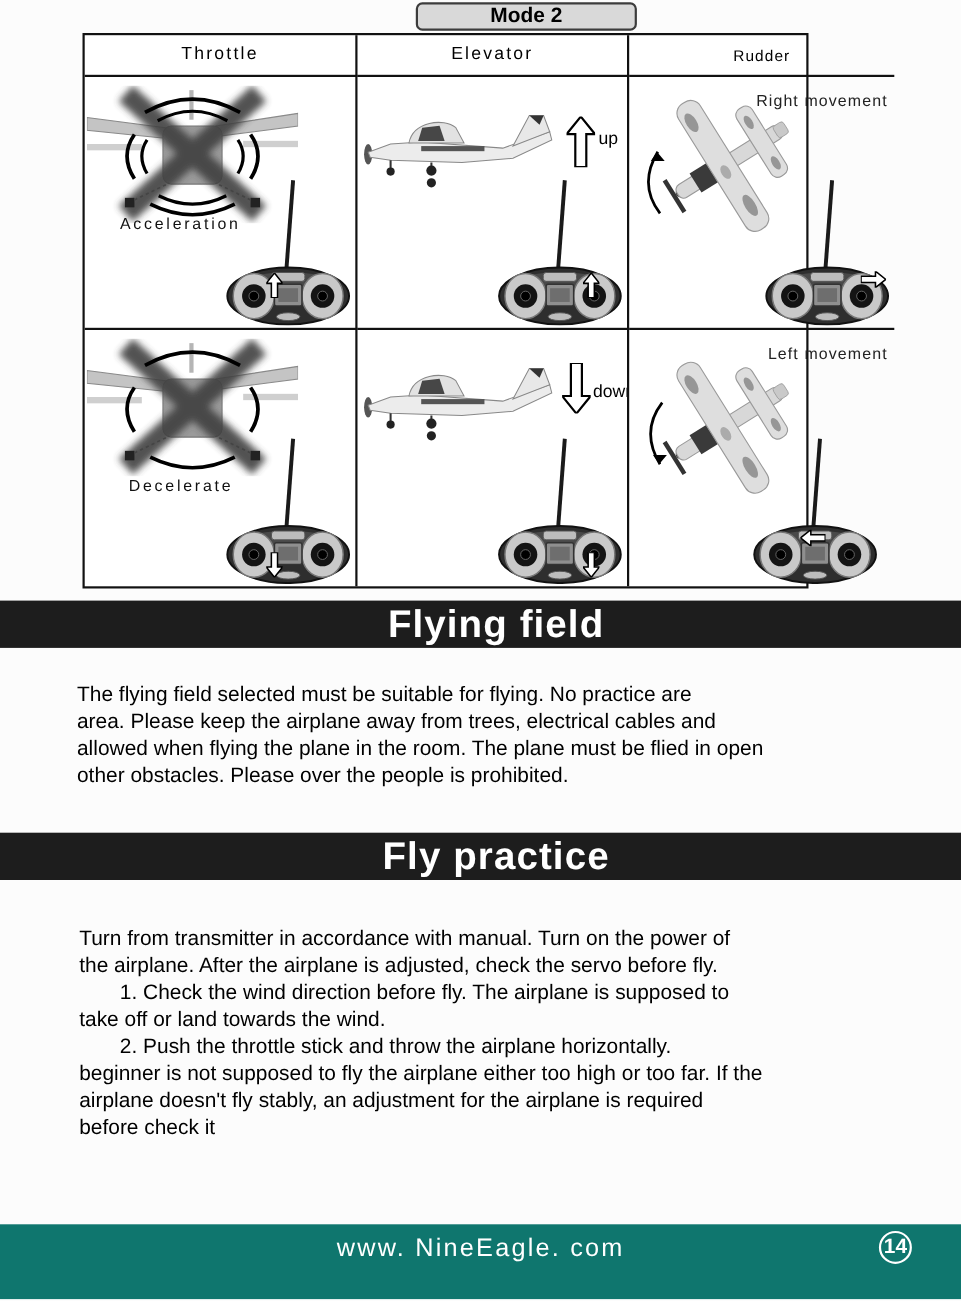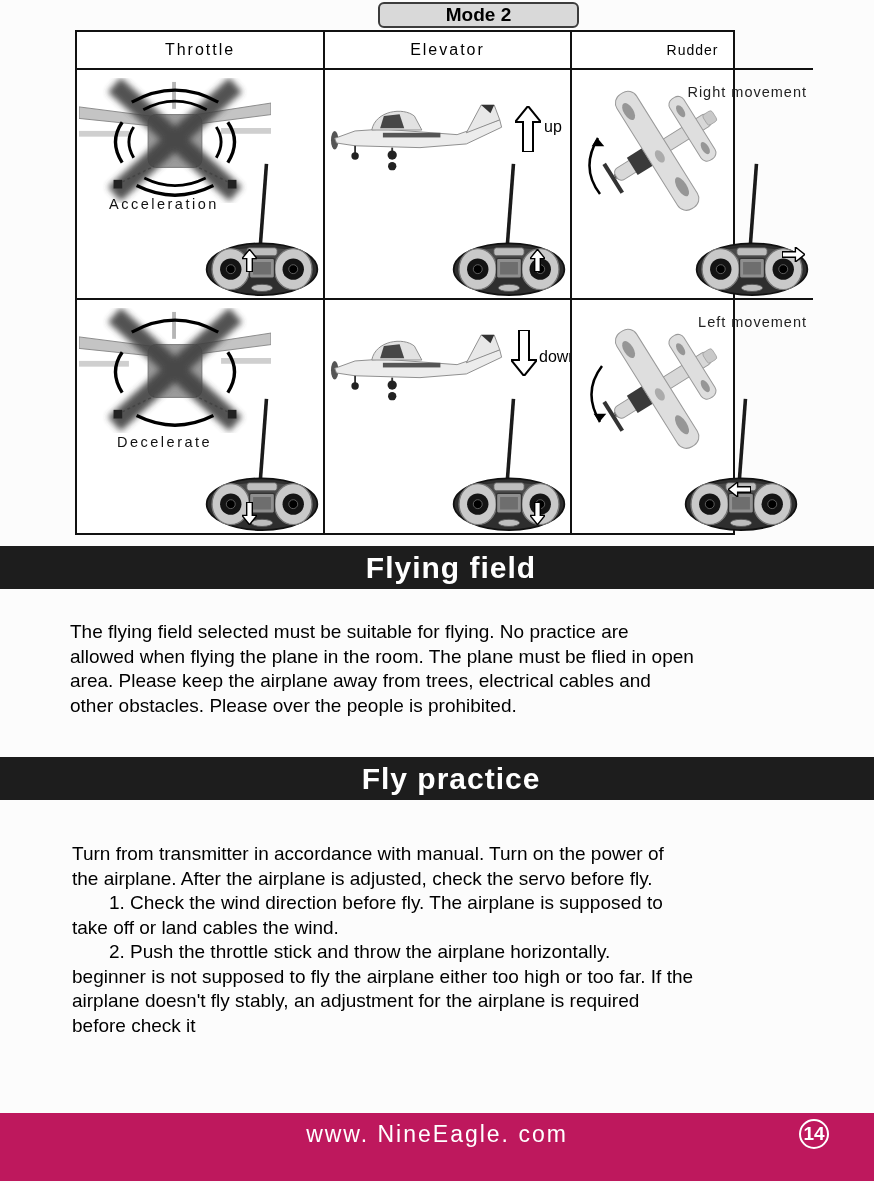--- a/index.html
+++ b/index.html
@@ -38,32 +38,32 @@
   .stick-arrow { position:absolute; }
   .rot180 { transform:rotate(180deg); }
   .rot90  { transform:rotate(90deg); }
   .rot270 { transform:rotate(-90deg); }
   .big-arrow { position:absolute; }
   .arrow-word { position:absolute; font-size:16px; }
   .curve-arrow { position:absolute; }
   
   .section-bar {
     position:absolute; left:0; width:874px; height:43px; background:#1d1d1d;
-    color:#fff; font-weight:bold; font-size:30px; text-align:center; line-height:43px; letter-spacing:1px;padding-left:28px;
+    color:#fff; font-weight:bold; font-size:35px; text-align:center; line-height:43px; letter-spacing:1px;padding-left:28px;
   }
   .bar-1 { top:546px; }
   .bar-2 { top:757px; }
   
   .body-block { position:absolute; left:70px; width:770px; font-size:19px; line-height:24.5px; color:#000; }
   .p1 { top:620px; }
   .p2 { top:842px; left:72px; }
   .line { white-space:pre; }
   
   .footer {
-    position:absolute; left:0; top:1113px; width:874px; height:68px; background:#be185d;
+    position:absolute; left:0; top:1113px; width:874px; height:68px; background:#0f766e;
   }
   .footer-site {
     display:block; text-align:center; margin-top:8px; color:#fff; font-size:23px; letter-spacing:2px;
   }
   .page-badge {
     position:absolute; top:6px; right:45px; width:30px; height:30px; border:2px solid #fff;
     border-radius:50%; color:#fff; font-weight:bold; font-size:19px; text-align:center; line-height:26px;
   }
   .hide-inner .inner-arc { display:none; }
 </style>
@@ -365,31 +365,31 @@
   <svg viewBox="0 0 16 24" width="15" height="23">
     <polygon points="8,0 16,10 11,10 11,24 5,24 5,10 0,10" fill="#fff" stroke="#000" stroke-width="1.5"></polygon>
   </svg>
 </span>
     </div>
   </div>
 
   <div class="section-bar bar-1">Flying field</div>
   <div class="body-block p1">
     <div class="line">The flying field selected must be suitable for flying. No practice are</div>
+    <div class="line">area. Please keep the airplane away from trees, electrical cables and</div>
     <div class="line">allowed when flying the plane in the room. The plane must be flied in open</div>
-    <div class="line">area. Please keep the airplane away from trees, electrical cables and</div>
     <div class="line">other obstacles. Please over the people is prohibited.</div>
   </div>
 
   <div class="section-bar bar-2">Fly practice</div>
   <div class="body-block p2">
     <div class="line">Turn from transmitter in accordance with manual. Turn on the power of</div>
     <div class="line">the airplane. After the airplane is adjusted, check the servo before fly.</div>
     <div class="line">       1. Check the wind direction before fly. The airplane is supposed to</div>
-    <div class="line">take off or land cables the wind.</div>
+    <div class="line">take off or land towards the wind.</div>
     <div class="line">       2. Push the throttle stick and throw the airplane horizontally.</div>
     <div class="line">beginner is not supposed to fly the airplane either too high or too far. If the</div>
     <div class="line">airplane doesn't fly stably, an adjustment for the airplane is required</div>
     <div class="line">before check it</div>
   </div>
 
   <div class="footer">
     <span class="footer-site">www. NineEagle. com</span>
     <span class="page-badge">14</span>
   </div>

